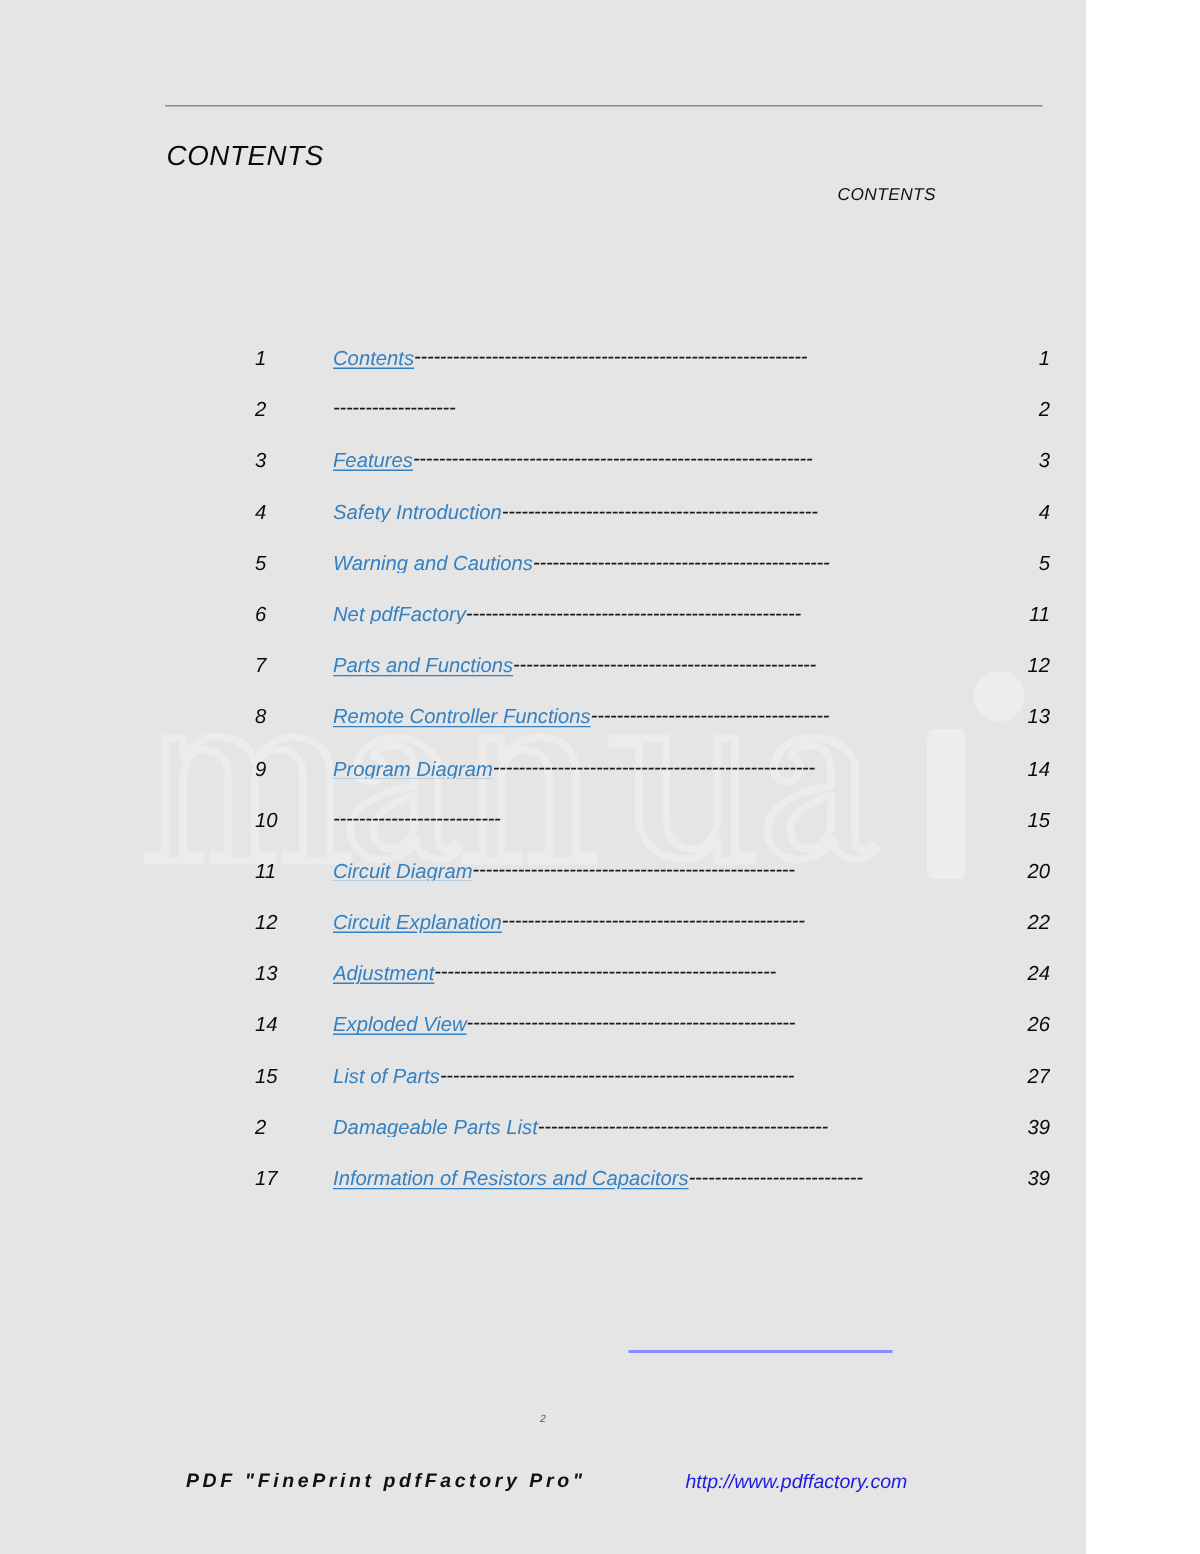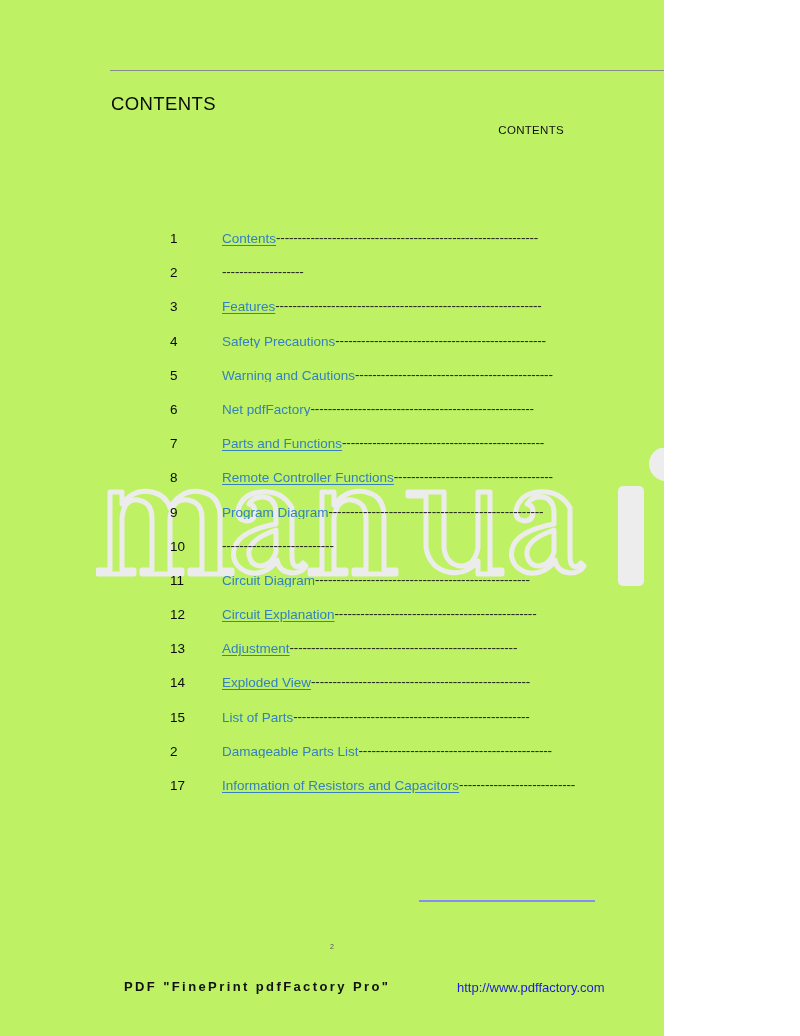--- a/index.html
+++ b/index.html
@@ -9,24 +9,25 @@
     background: #ffffff;
   }
   body {
     font-family: "Liberation Sans", sans-serif;
     color: #000000;
   }
 
   
   .page {
     position: relative;
-    width: 664px;
+    width: 724px;
     height: 1036px;
     overflow: hidden;
-    background: #bef264;
+    background: #e5e5e5;
+    font-style: italic;
   }
 
   
   .watermark {
     position: absolute;
     left: 96px;
     top: 448px;
     width: 604px;
     height: 150px;
     z-index: 0;
@@ -231,21 +232,21 @@
         <span class="toc-num">3</span>
         <span class="toc-entry">
           <a class="toc-link">Features</a>
           <span class="toc-leader">--------------------------------------------------------------</span>
           <span class="toc-page">3</span>
         </span>
       </div>
       <div class="toc-row">
         <span class="toc-num">4</span>
         <span class="toc-entry">
-          <a class="toc-link">Safety Precautions</a>
+          <a class="toc-link">Safety Introduction</a>
           <span class="toc-leader">-------------------------------------------------</span>
           <span class="toc-page">4</span>
         </span>
       </div>
       <div class="toc-row">
         <span class="toc-num">5</span>
         <span class="toc-entry">
           <a class="toc-link">Warning and Cautions</a>
           <span class="toc-leader">----------------------------------------------</span>
           <span class="toc-page">5</span>

